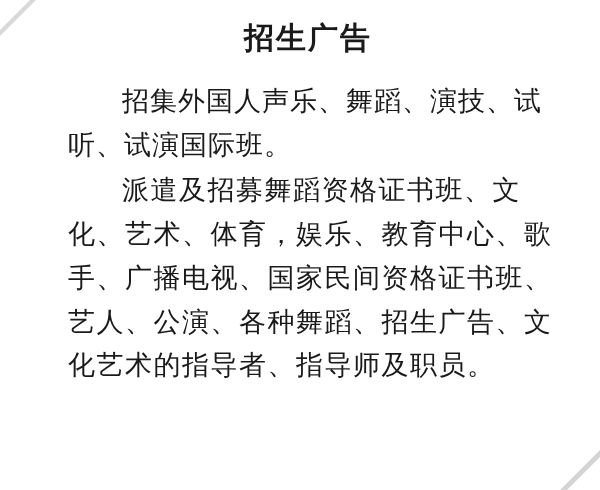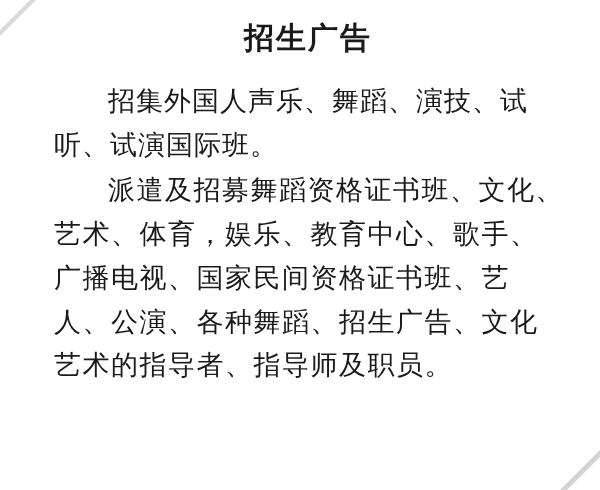--- a/index.html
+++ b/index.html
@@ -72,21 +72,21 @@
     color: #1a1a1a;
     letter-spacing: 2px;
     line-height: 1.3;
     margin: 0 0 22px 0;
     font-family: "DejaVu Sans", "Liberation Sans", sans-serif;
   }
   .para {
     font-size: 27px;
     color: #1a1a1a;
     line-height: 1.62;
-    margin: 0 0 2px 2px;
+    margin: 0 0 2px 16px;
     text-indent: 2em;
     letter-spacing: 1px;
     font-family: "DejaVu Sans", "Liberation Sans", sans-serif;
     word-break: break-all;
   }
   .para-2 {
     letter-spacing: 1.5px;
   }
 </style>
 </head>

